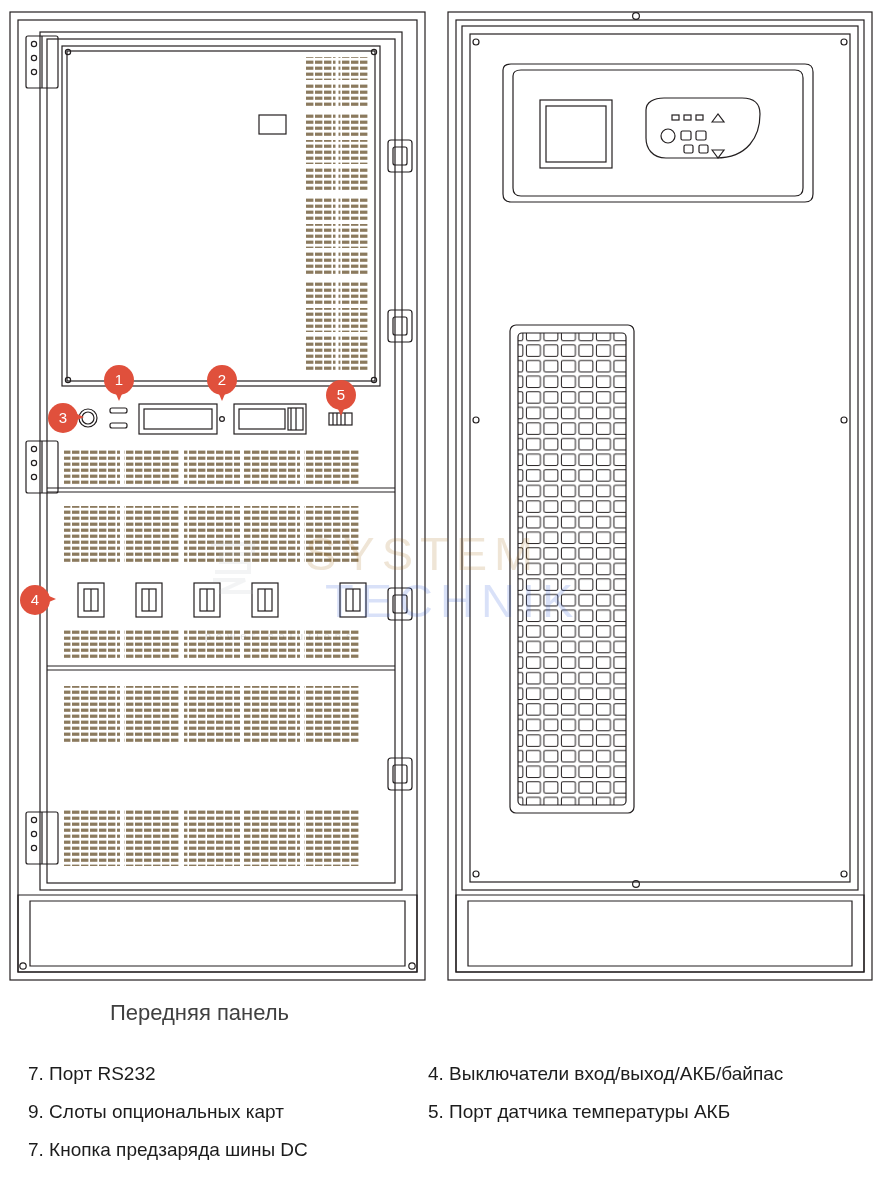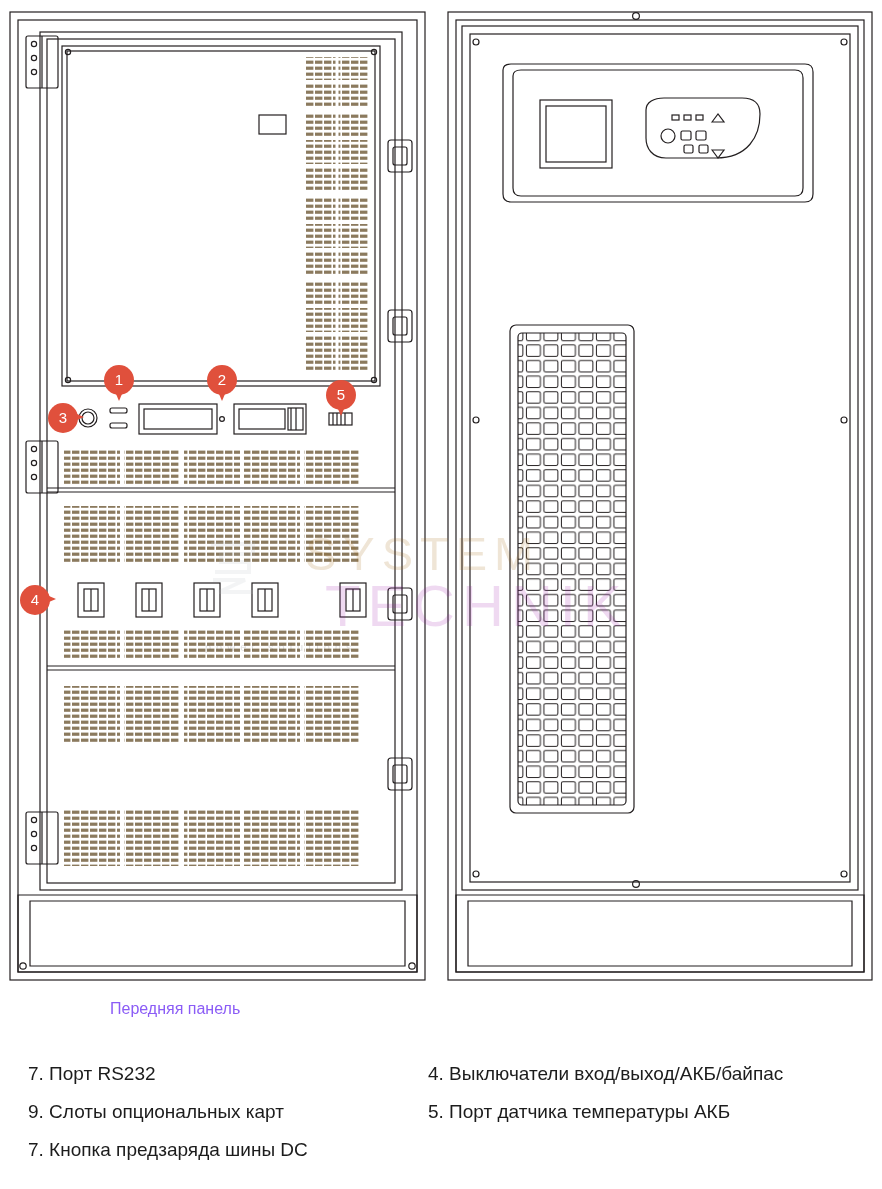--- a/index.html
+++ b/index.html
@@ -29,28 +29,28 @@
   
   .watermark{
     position:absolute;left:205px;top:530px;width:480px;height:115px;
     opacity:0.16;color:#9aa3ad;pointer-events:none;
   }
   .wm-text{
     font-size:47px;letter-spacing:7px;font-family:"Liberation Sans",sans-serif;
     color:#a16207;line-height:1.0;margin-left:100px;
   }
   .wm-text2{
-    font-size:58px;letter-spacing:7px;color:#a21caf;line-height:1.0;margin-left:120px;
+    font-size:47px;letter-spacing:7px;color:#1d4ed8;line-height:1.0;margin-left:120px;
   }
   .wm-sub{font-size:11px;letter-spacing:5px;color:#404040;margin-top:6px;}
   .wm-logo{position:absolute;left:0;top:4px;width:62px;height:62px;}
 
   
   .caption{
-    position:absolute;left:110px;top:1000px;font-size:16px;color:#8b5cf6;
+    position:absolute;left:110px;top:1000px;font-size:22px;color:#404040;
     font-family:"Liberation Sans",sans-serif;
   }
   .legend{position:absolute;left:28px;top:1055px;width:850px;font-size:19px;color:#1c1c1c;}
   .legend .col{position:absolute;top:0;}
   .legend .col.a{left:0;width:380px;}
   .legend .col.b{left:400px;width:470px;}
   .legend .row{height:38px;line-height:38px;white-space:nowrap;}
 </style>
 </head>
 <body>

